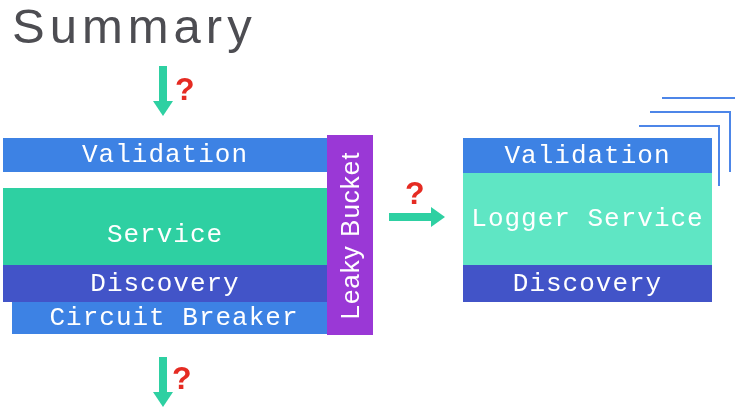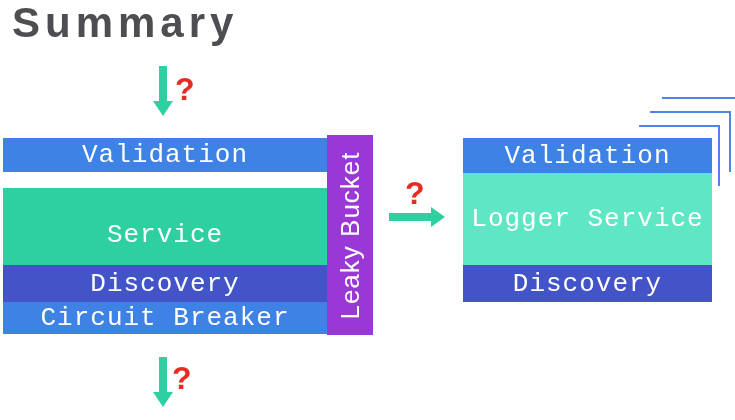--- a/index.html
+++ b/index.html
@@ -1,32 +1,32 @@
 <!DOCTYPE html>
 <html style="--blue: #3d82e4; --indigo: #4254c8; --green: #2ed0a2; --light_green: #5fe6c4; --purple: #9a38d6; --red: #e52b22; --line_blue: #4d86e8; --title_gray: #4d4d52;"><head>
 <meta charset="utf-8">
 <style>
   html,body{margin:0;padding:0;background:#fff;}
   .stage{
     position:relative;width:735px;height:420px;background:#ffffff;
     overflow:hidden;font-family:"Liberation Sans",sans-serif;
   }
   .title{
-    position:absolute;left:12px;top:1px;font-size:42px;line-height:1.05;
-    font-weight:700;letter-spacing:5px;color:var(--title_gray);
+    position:absolute;left:12px;top:1px;font-size:49px;line-height:1.05;
+    font-weight:400;letter-spacing:5px;color:var(--title_gray);
   }
   .band{
     position:absolute;display:flex;align-items:center;justify-content:center;
     color:#ffffff;font-size:26px;font-weight:300;letter-spacing:1px;white-space:nowrap;font-family:Liberation Mono, monospace;
   }
   
   .l-val{left:3px;top:138px;width:324px;height:34px;background:var(--blue);}
   .l-svc{left:3px;top:188px;width:324px;height:93px;background:var(--green);}
   .l-dis{left:3px;top:265px;width:324px;height:37px;background:var(--indigo);}
-  .l-cb {left:3px;top:302px;width:324px;height:32px;background:var(--blue);}
+  .l-cb {left:12px;top:302px;width:324px;height:32px;background:var(--blue);}
   
   .lb-bar{
     position:absolute;left:327px;top:135px;width:46px;height:200px;
     background:var(--purple);display:flex;align-items:center;justify-content:center;
   }
   .lb-bar span{
     transform:rotate(-90deg);white-space:nowrap;color:#fff;
     font-size:26px;font-weight:300;letter-spacing:1px;
   }
   

